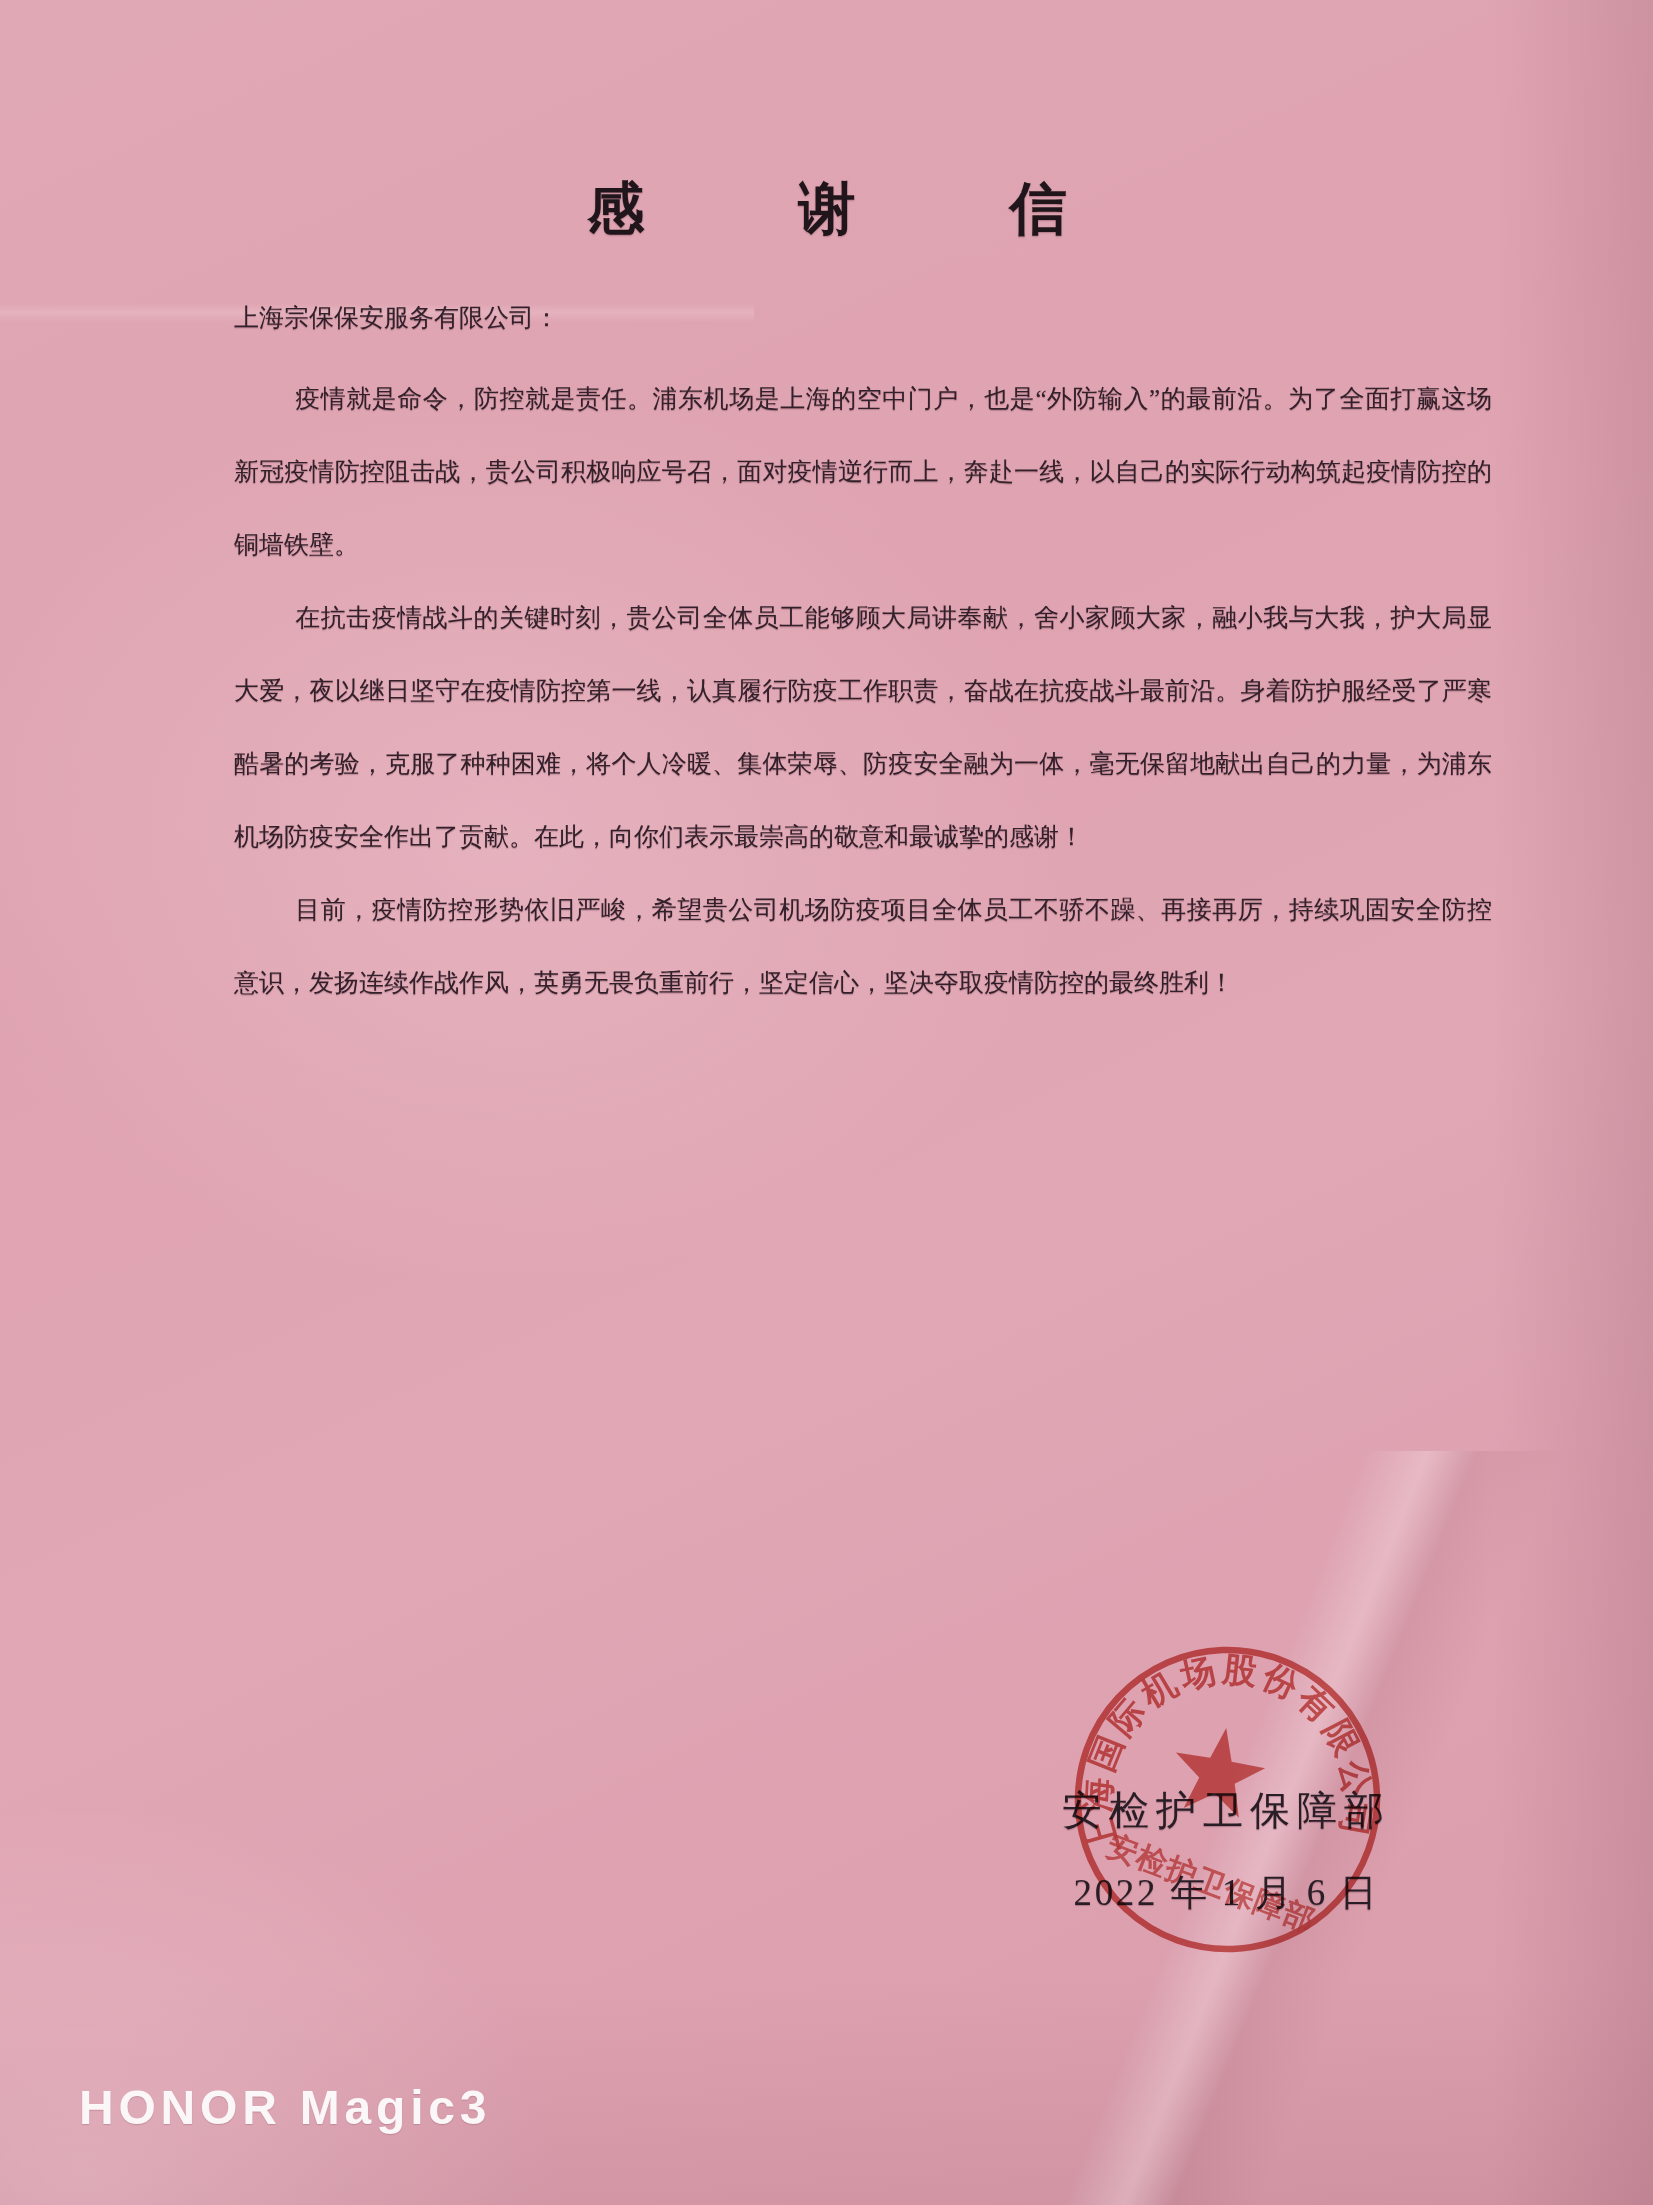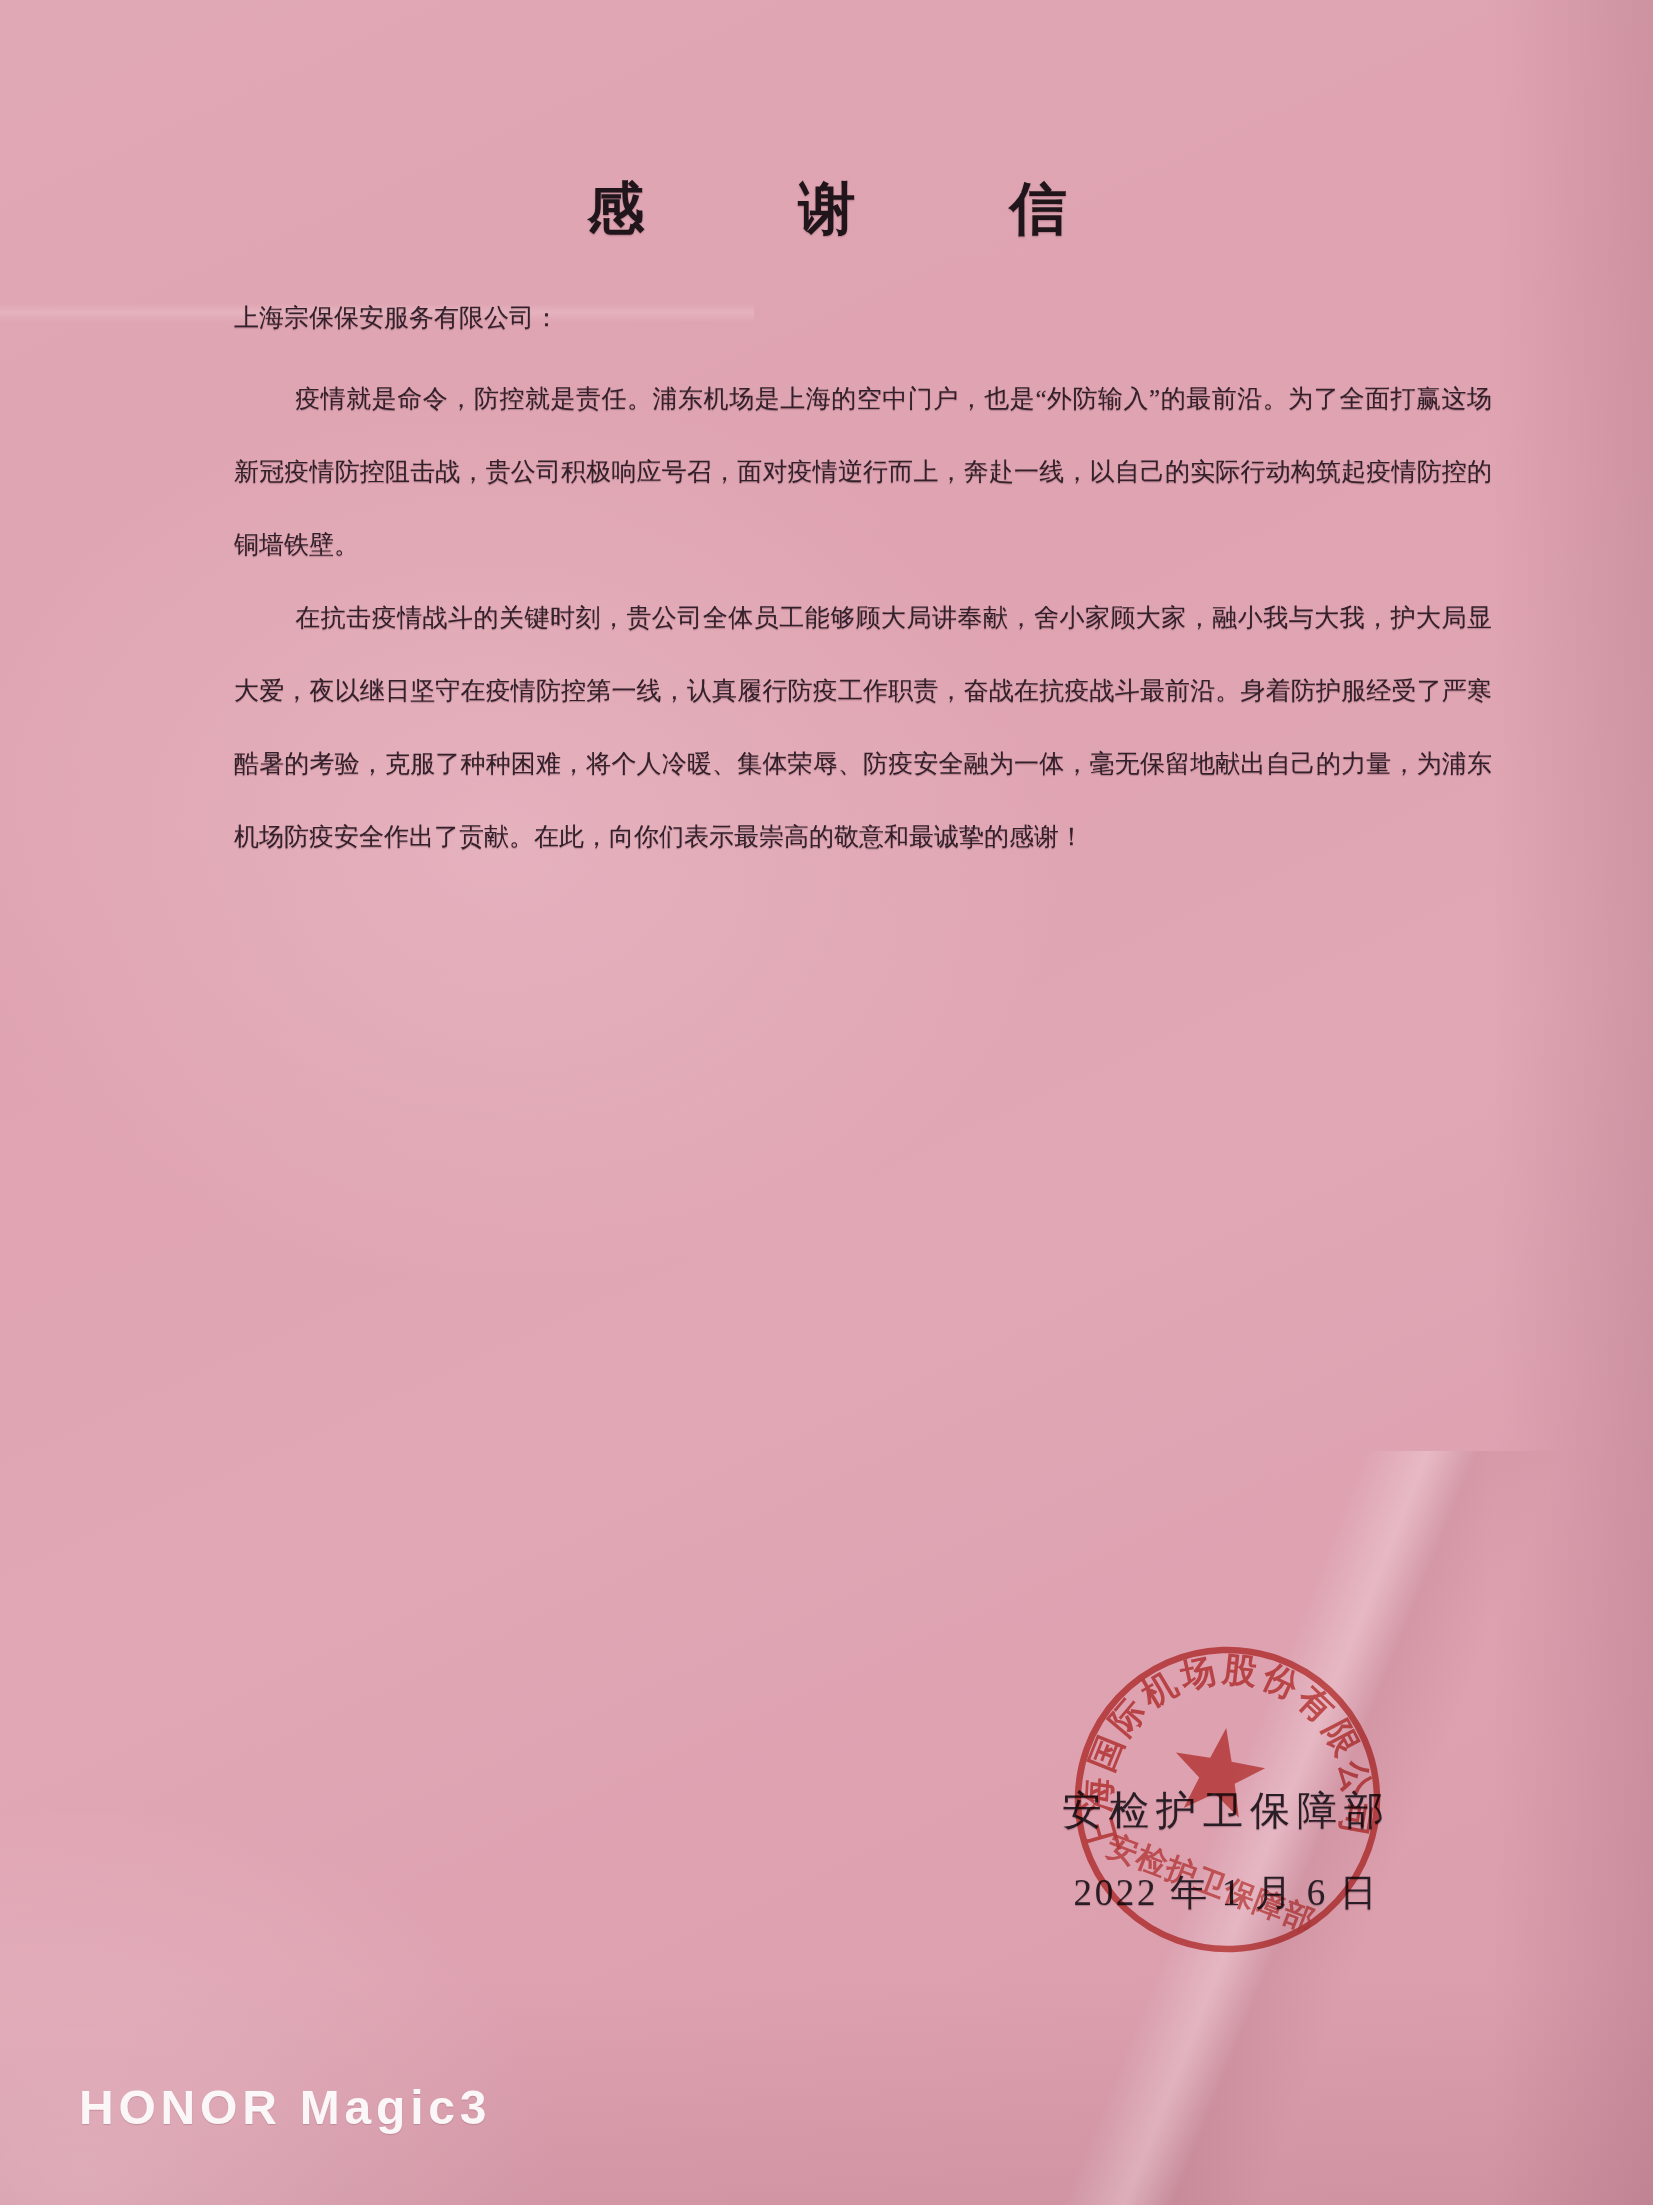--- a/index.html
+++ b/index.html
@@ -73,20 +73,21 @@
   <div class="light-bottomleft"></div>
   <div class="crease-diag"></div>
   <div class="crease-top"></div>
 
   <div class="title">感 谢 信</div>
 
   <div class="body-text">
     <p class="salutation">上海宗保保安服务有限公司：</p>
     <p class="para first">疫情就是命令，防控就是责任。浦东机场是上海的空中门户，也是“外防输入”的最前沿。为了全面打赢这场新冠疫情防控阻击战，贵公司积极响应号召，面对疫情逆行而上，奔赴一线，以自己的实际行动构筑起疫情防控的铜墙铁壁。</p>
     <p class="para">在抗击疫情战斗的关键时刻，贵公司全体员工能够顾大局讲奉献，舍小家顾大家，融小我与大我，护大局显大爱，夜以继日坚守在疫情防控第一线，认真履行防疫工作职责，奋战在抗疫战斗最前沿。身着防护服经受了严寒酷暑的考验，克服了种种困难，将个人冷暖、集体荣辱、防疫安全融为一体，毫无保留地献出自己的力量，为浦东机场防疫安全作出了贡献。在此，向你们表示最崇高的敬意和最诚挚的感谢！</p>
+    <p class="para">目前，疫情防控形势依旧严峻，希望贵公司机场防疫项目全体员工不骄不躁、再接再厉，持续巩固安全防控意识，发扬连续作战作风，英勇无畏负重前行，坚定信心，坚决夺取疫情防控的最终胜利！</p>
   </div>
 
   <div class="signoff">
     <div class="signature">安检护卫保障部</div>
     <div class="date">2022 年 1 月 6 日</div>
   </div>
 
   <svg class="stamp" viewBox="0 0 600 600" xmlns="http://www.w3.org/2000/svg">
     <defs>
       <path id="ringPath" d="M 102.4 392.2 A 218 218 0 1 1 497.6 392.2" fill="none"></path>

